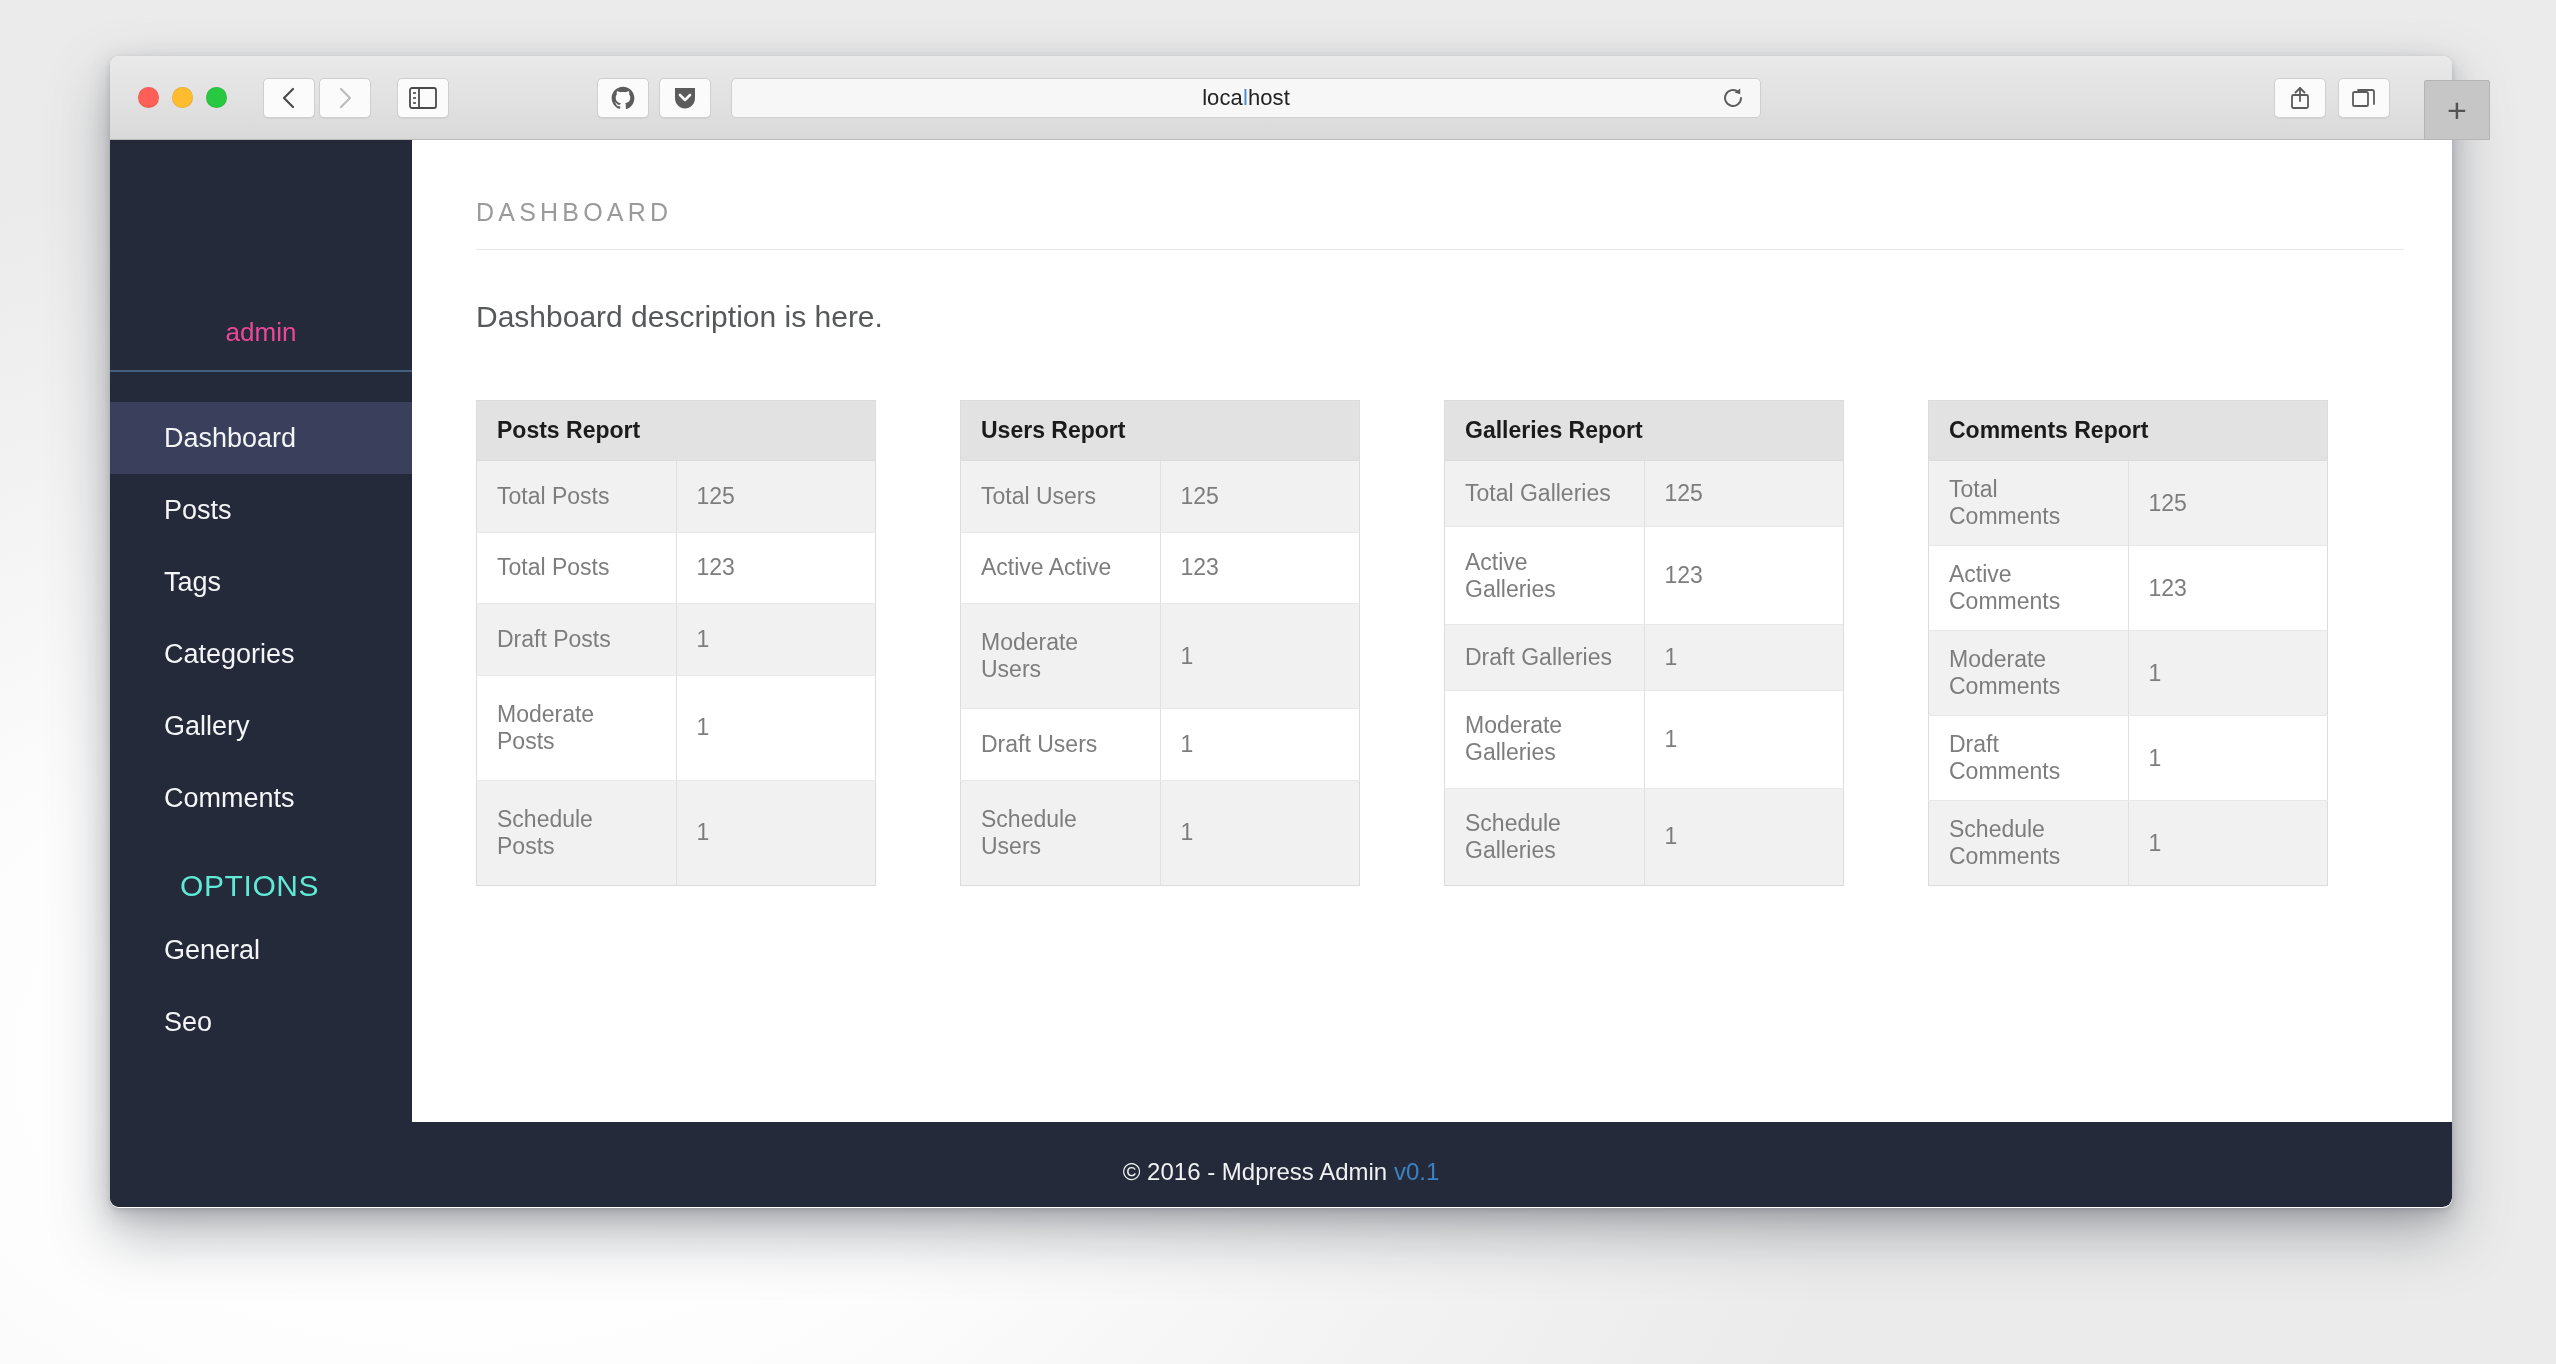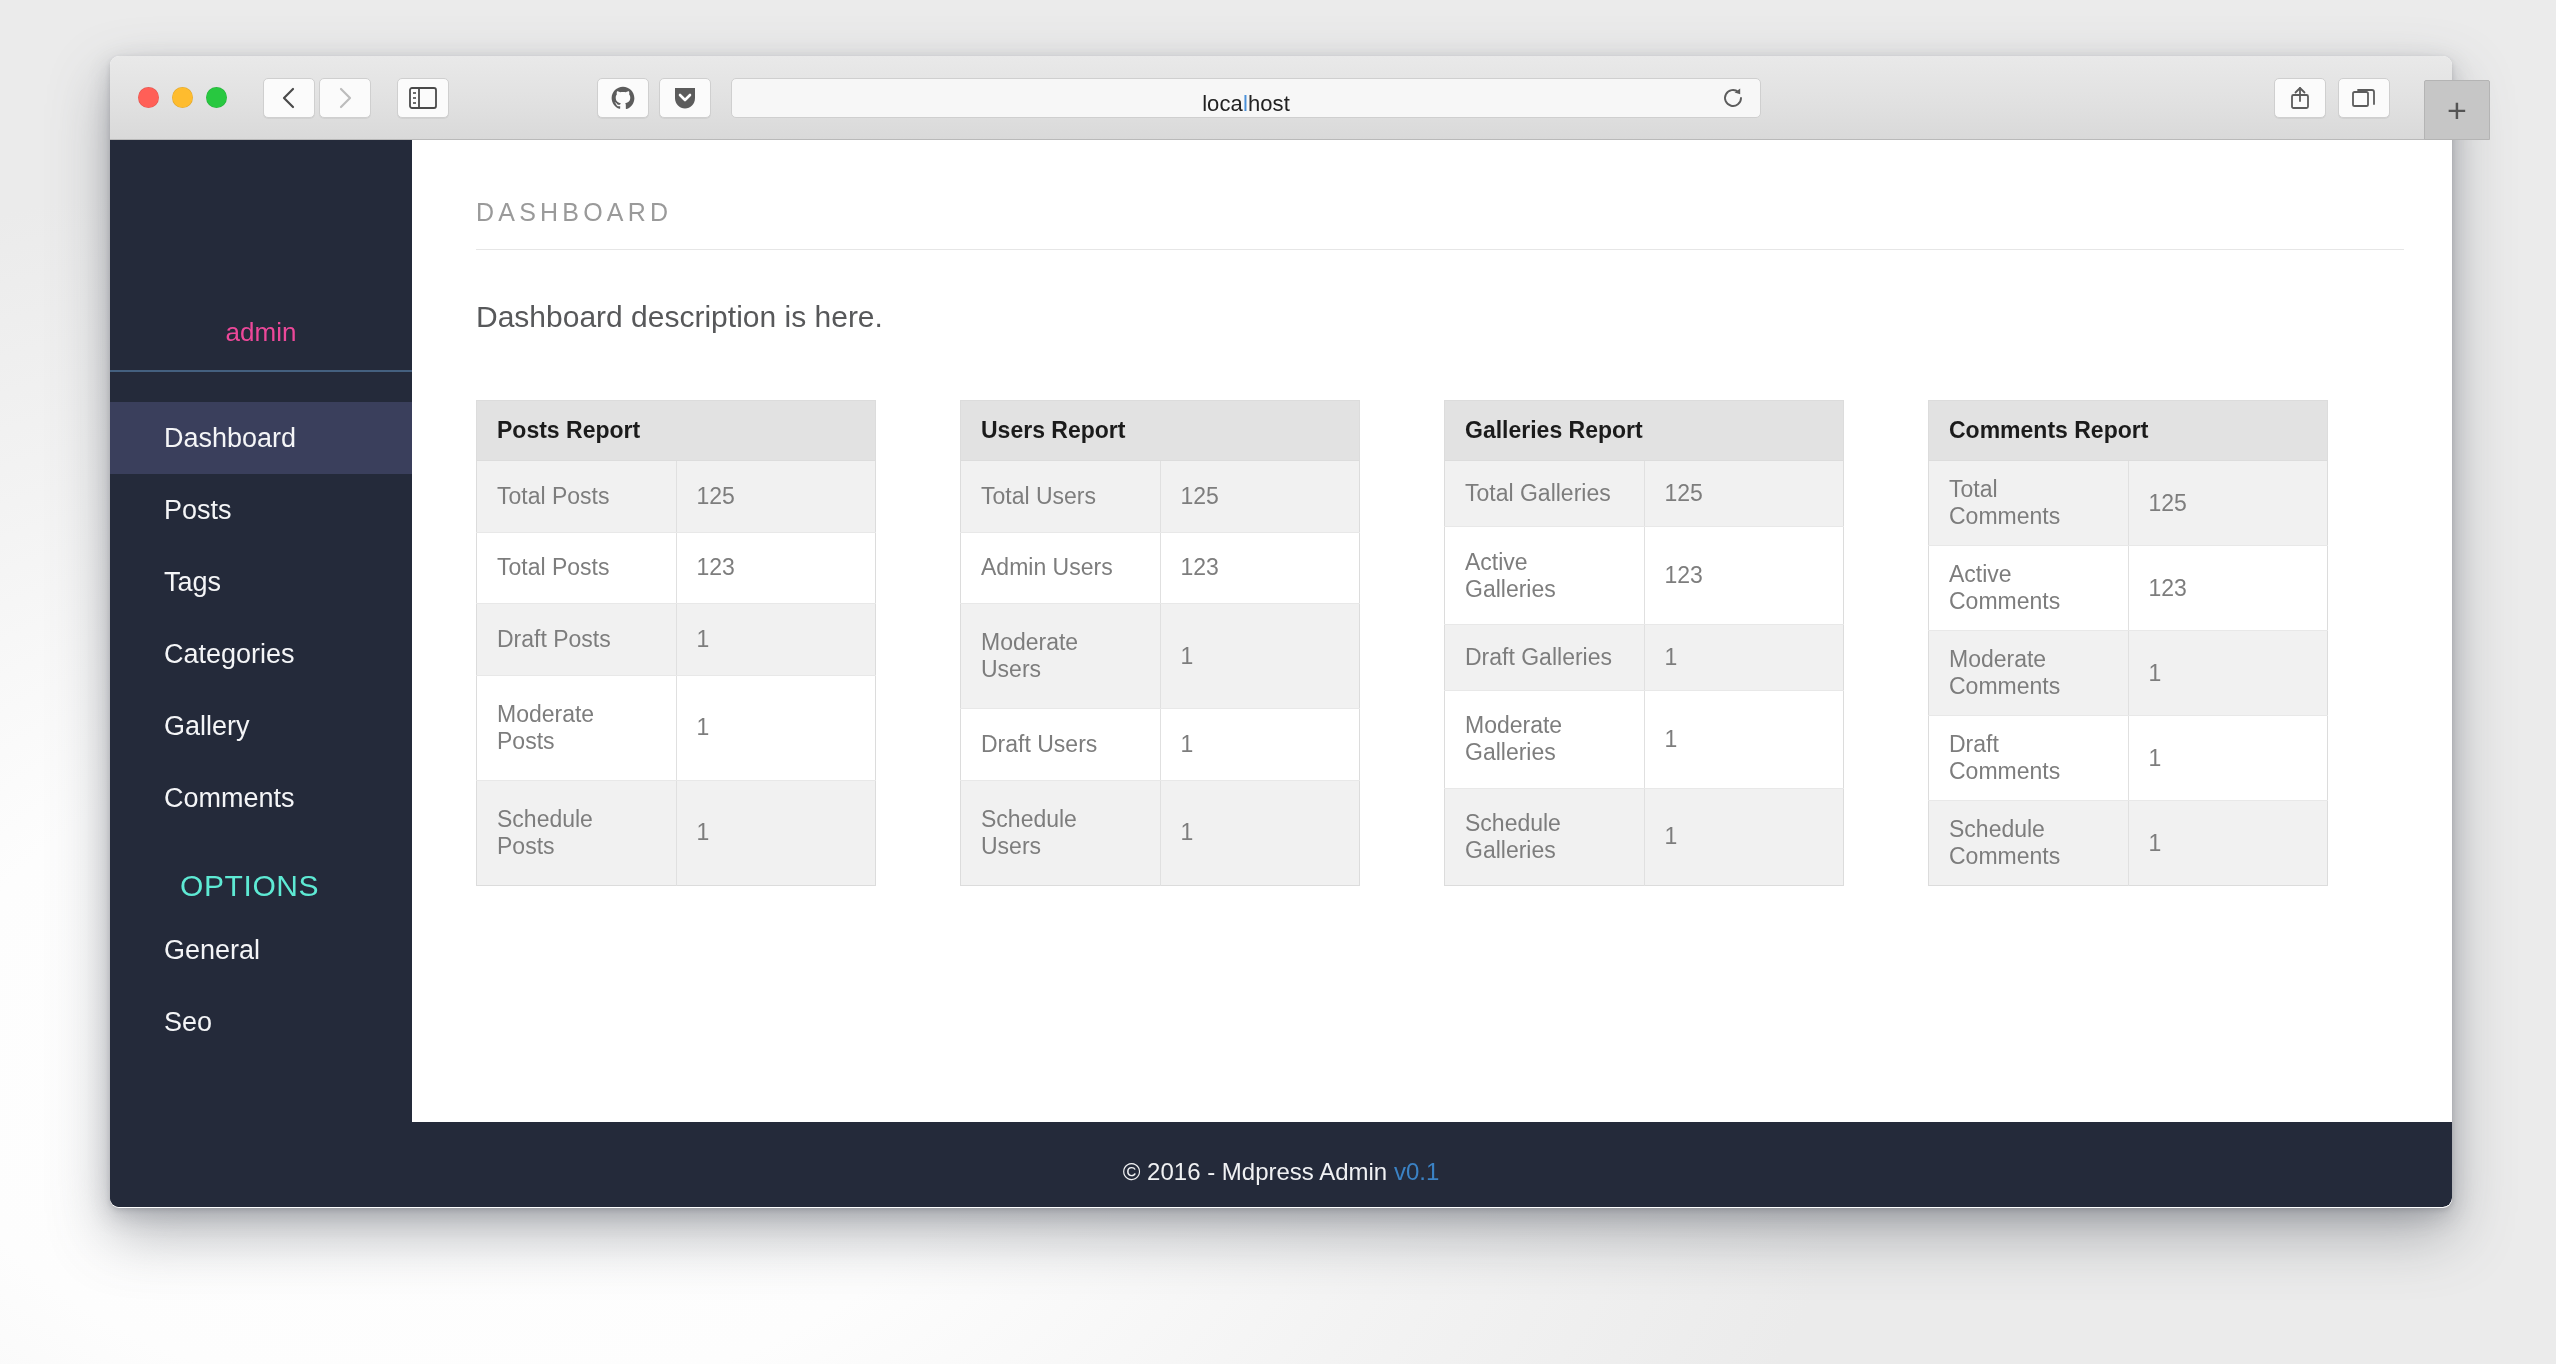--- a/index.html
+++ b/index.html
@@ -84,21 +84,21 @@
 
   #address-bar {
     position: relative;
     height: 40px;
     width: 1030px;
     margin-left: 10px;
     background: #f7f7f7;
     border: 1px solid #cfcfcf;
     border-radius: 5px;
     display: flex;
-    align-items: flex-end;
+    align-items: center;
     justify-content: center;
   }
   #address-text {
     font-size: 22px;
     color: #222;
     letter-spacing: 0.1px;
   }
   #address-text .caret-seg { color: #4a90d9; }
   #reload-btn {
     position: absolute;
@@ -413,21 +413,21 @@
               <tr>
                 <th colspan="2">Users Report</th>
               </tr>
             </thead>
             <tbody>
               <tr>
                   <td class="label-cell">Total Users</td>
                   <td class="value-cell">125</td>
                 </tr>
               <tr>
-                  <td class="label-cell">Admin Users</td>
+                  <td class="label-cell">Active Active</td>
                   <td class="value-cell">123</td>
                 </tr>
               <tr>
                   <td class="label-cell">Moderate Users</td>
                   <td class="value-cell">1</td>
                 </tr>
               <tr>
                   <td class="label-cell">Draft Users</td>
                   <td class="value-cell">1</td>
                 </tr>

